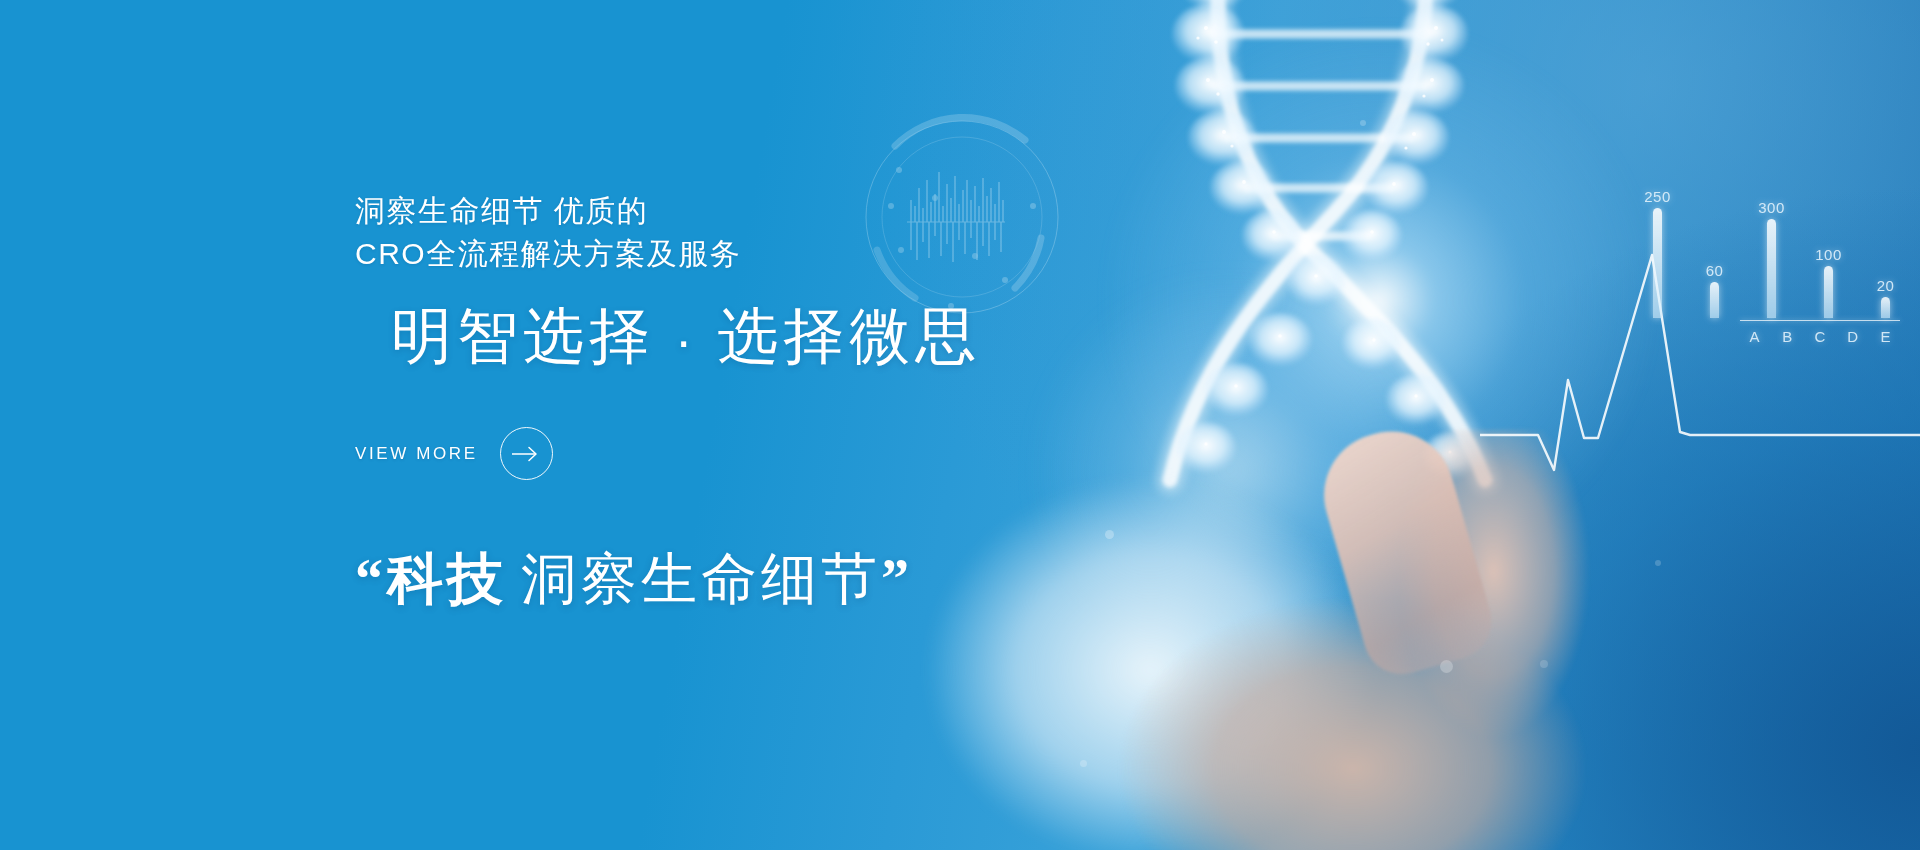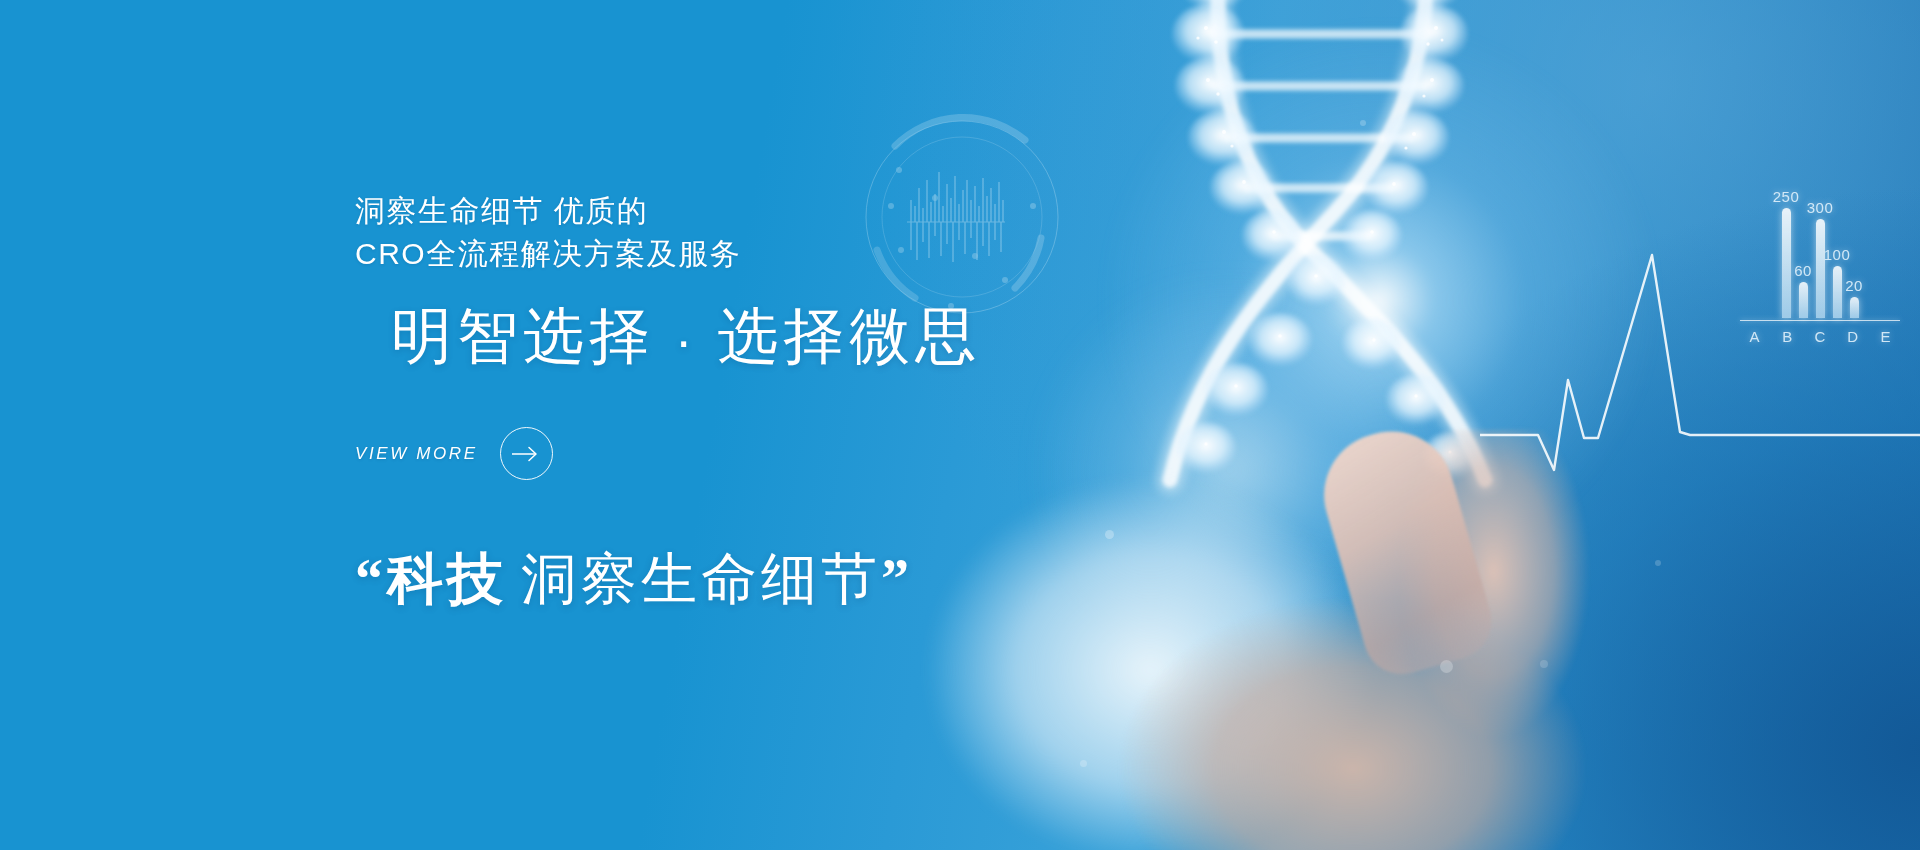--- a/index.html
+++ b/index.html
@@ -77,22 +77,23 @@
   .hud svg { width:100%; height:100%; display:block; }
 
   
   .chart {
     position:absolute; left:1740px; top:188px; width:160px; height:180px;
     opacity:.92;
   }
   .chart .plot { position:relative; width:100%; height:130px; }
   .chart .bars {
     position:absolute; left:0; right:0; bottom:0; height:130px;
-    display:flex; align-items:flex-end; justify-content:center;
+    display:flex; align-items:flex-end; justify-content:flex-end;
     padding:0 6px;
+    gap:40px;
   }
   .chart .bar-col { width:17px; display:flex; flex-direction:column; align-items:center; justify-content:flex-end; height:100%; }
   .chart .bar-val {
     font-size:15px; color:#dff0fb; letter-spacing:.5px; margin-bottom:3px;
     text-shadow:0 0 6px rgba(255,255,255,.55); white-space:nowrap;
   }
   .chart .bar {
     width:9px; border-radius:5px 5px 0 0;
     background:linear-gradient(180deg, rgba(255,255,255,.96), rgba(214,238,252,.72));
     box-shadow:0 0 7px rgba(255,255,255,.6);
@@ -130,21 +131,20 @@
   }
   .headline .sep { padding:0 20px; font-size:52px; vertical-align:middle; }
 
   .view-more {
     display:flex; align-items:center; gap:22px;
     margin-top:54px; width:max-content; cursor:pointer; user-select:none;
   }
   .view-more .vm-label {
     color:#ffffff; font-size:17px; letter-spacing:2.6px; font-weight:400;
     text-shadow:0 1px 3px rgba(0,60,110,.2);
-    font-style:italic;
   }
   .vm-circle {
     width:53px; height:53px; border-radius:50%;
     border:1.6px solid rgba(255,255,255,.92);
     display:flex; align-items:center; justify-content:center;
   }
   .vm-circle svg { display:block; }
 
   .quote {
     margin-top:62px; color:#ffffff; font-size:56px; letter-spacing:4px;

